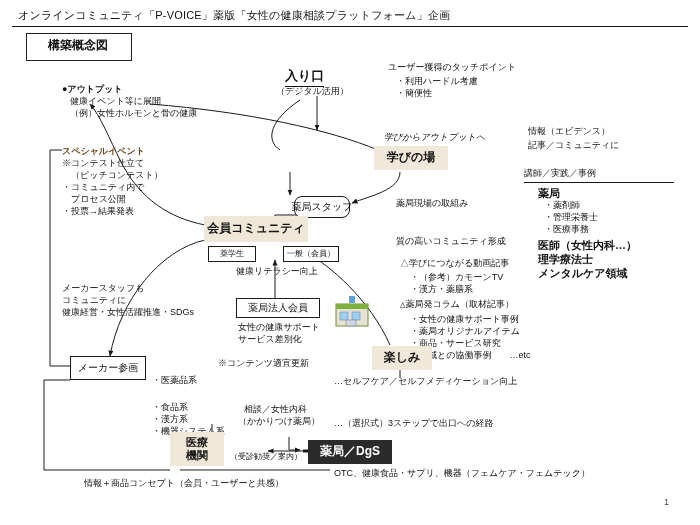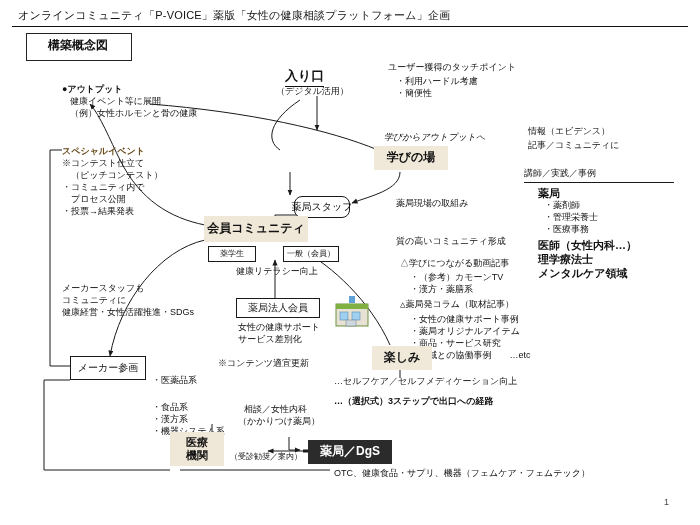--- a/index.html
+++ b/index.html
@@ -242,31 +242,32 @@
       <rect x="12" y="26" width="10" height="6" fill="#cfd7de" stroke="#7a8790" stroke-width="0.6"></rect>
       <rect x="15" y="2" width="6" height="7" fill="#5fa3d6"></rect>
     </svg>
   </div>
 
   <div class="abs box cream2" style="left:372px; top:346px; width:60px; height:24px;">
     <span class="t b" style="font-size:12px;">楽しみ</span>
   </div>
 
   <div class="abs t small" style="left:334px; top:376px;">…セルフケア／セルフメディケーション向上</div>
-  <div class="abs t small" style="left:334px; top:396px;font-weight:bold;">…（選択式）3ステップで出口への経路</div>
+  <div class="abs t small" style="left:334px; top:418px;">…（選択式）3ステップで出口への経路</div>
 
   <div class="abs t small" style="left:244px; top:404px;">相談／女性内科</div>
   <div class="abs t small" style="left:238px; top:416px;">（かかりつけ薬局）</div>
 
   <div class="abs box cream" style="left:170px; top:432px; width:54px; height:34px; flex-direction:column;">
     <span class="t b" style="font-size:11px; line-height:1.15;">医療
 機関</span>
   </div>
   <div class="abs t xsmall" style="left:230px; top:452px;">（受診勧奨／案内）</div>
 
   <div class="abs box dark" style="left:308px; top:440px; width:84px; height:24px;">
     <span class="t b" style="font-size:12px;">薬局／DgS</span>
   </div>
 
   <div class="abs t small" style="left:334px; top:468px;">OTC、健康食品・サプリ、機器（フェムケア・フェムテック）</div>
+  <div class="abs t small" style="left:84px; top:478px;">情報＋商品コンセプト（会員・ユーザーと共感）</div>
 
   <div class="abs t page-num">1</div>
 </div>
 
 </body></html>

